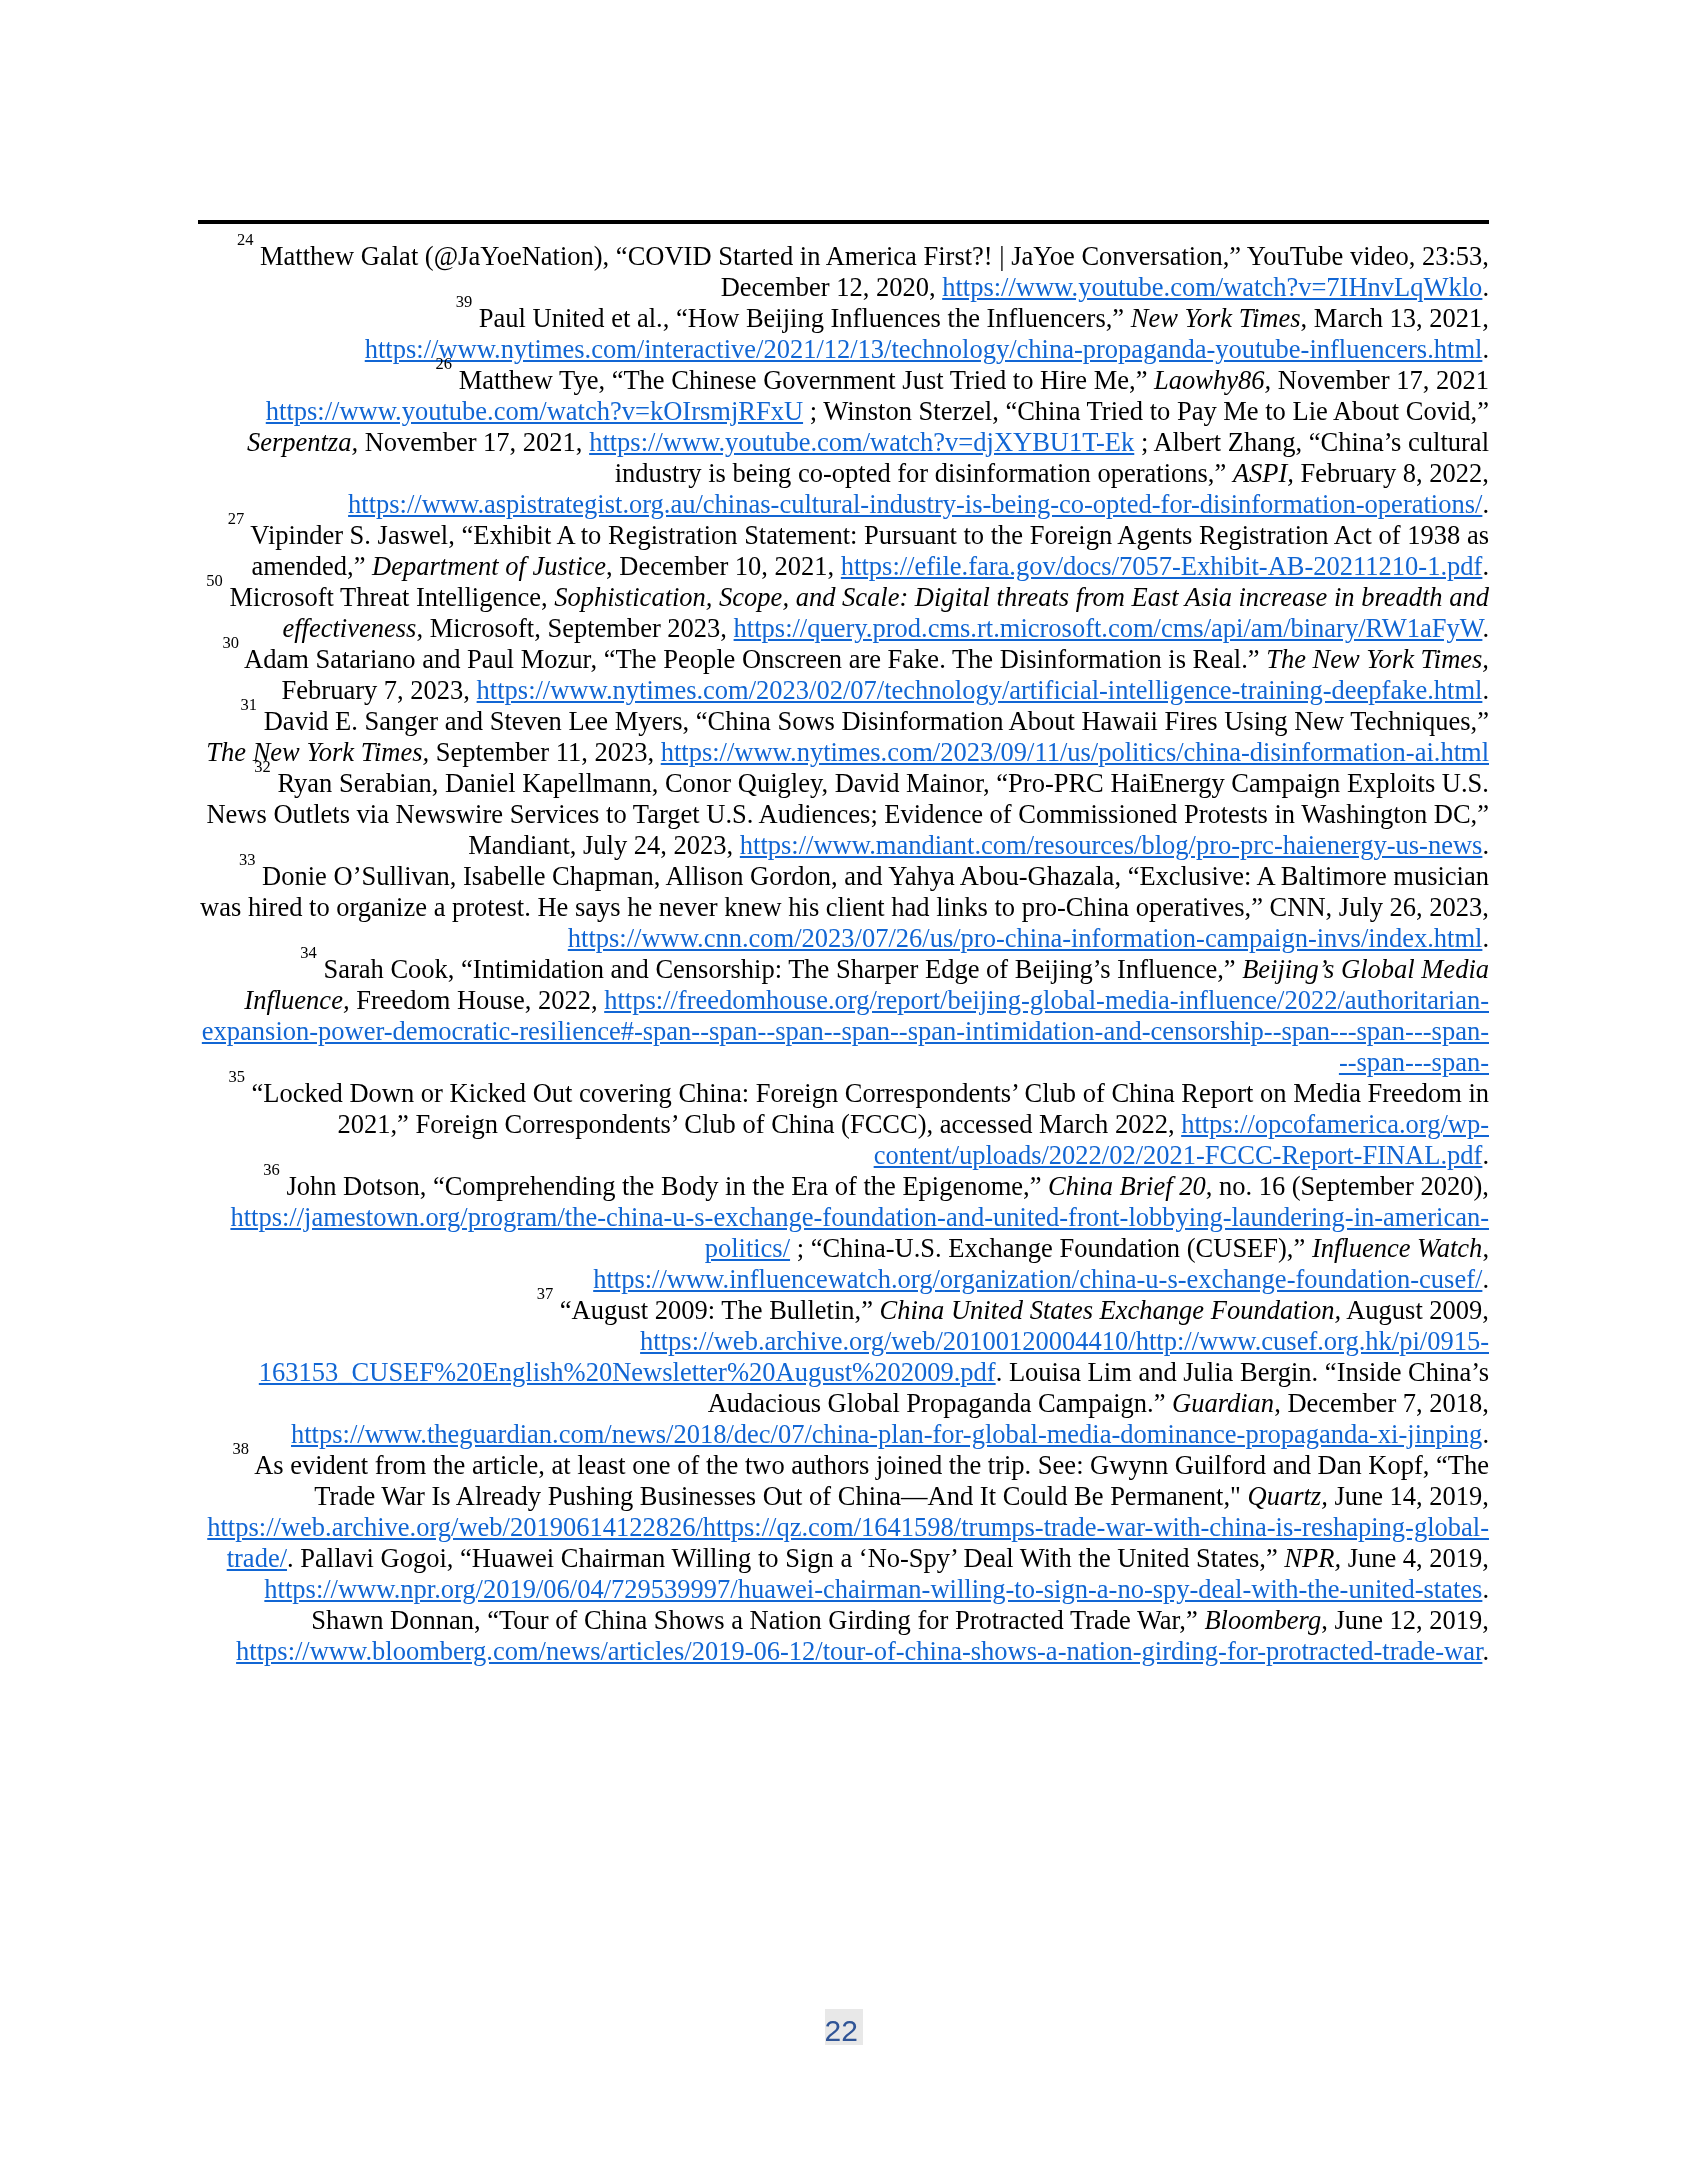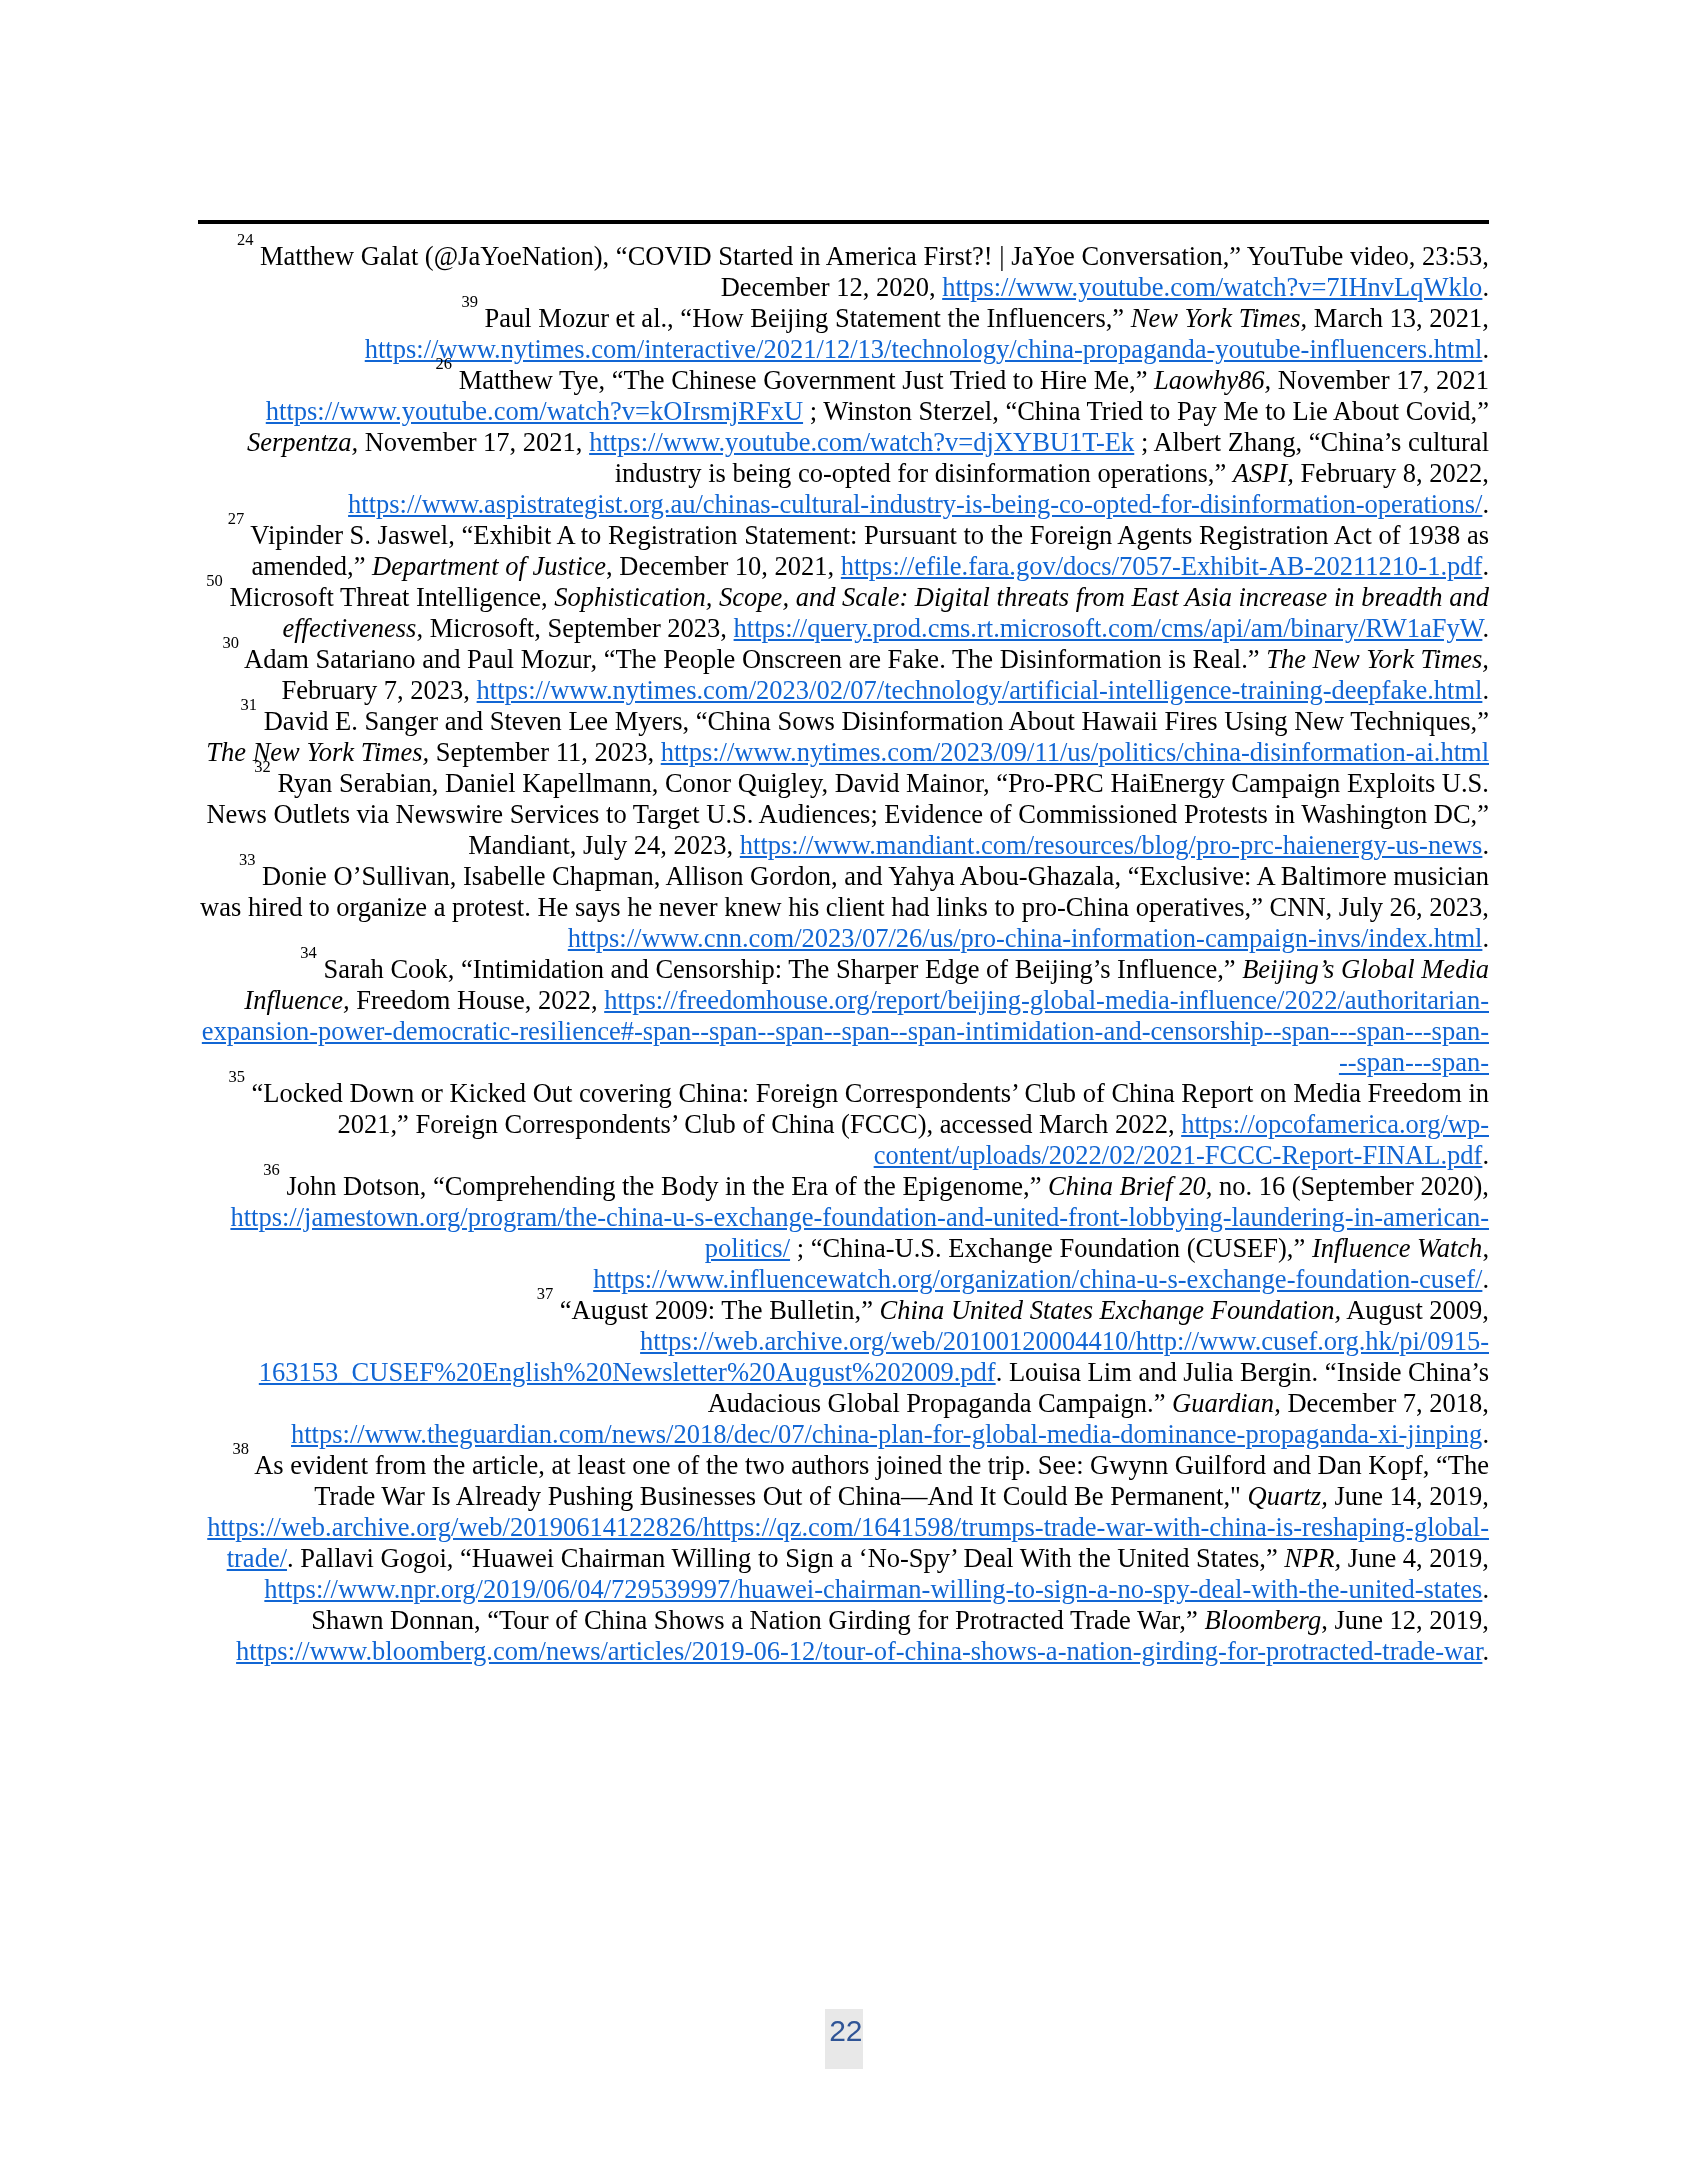--- a/index.html
+++ b/index.html
@@ -51,38 +51,38 @@
   .page-number-row {
     position: absolute;
     left: 0;
     top: 2009px;
     width: 1687px;
     text-align: center;
   }
   .page-number {
     display: inline-block;
     min-width: 38px;
-    height: 60px;
+    height: 36px;
     line-height: 44px;
-    text-align: right;
+    text-align: left;
     background: var(--pagenum-bg, #E8E8E8);
     color: var(--pagenum-fg, #2F5496);
     font-family: "Liberation Sans", "DejaVu Sans", sans-serif;
     font-size: 30px;
   }
 </style>
 </head>
 <body>
 
 <div class="page">
   <div class="content">
     <div class="footnote-separator"></div>
     <div id="footnotes">
         <p class="footnote"><sup class="fn-num">24</sup> <span>Matthew Galat (@JaYoeNation), “COVID Started in America First?! | JaYoe Conversation,” YouTube video, 23:53, December 12, 2020, </span><a class="lnk">https://www.youtube.com/watch?v=7IHnvLqWklo</a><span>.</span></p>
-        <p class="footnote"><sup class="fn-num">39</sup> <span>Paul Mozur et al., “How Beijing Statement the Influencers,” </span><em class="it">New York Times</em><span>, March 13, 2021, </span><a class="lnk">https://www.nytimes.com/interactive/2021/12/13/technology/china-propaganda-youtube-influencers.html</a><span>.</span></p>
+        <p class="footnote"><sup class="fn-num">39</sup> <span>Paul United et al., “How Beijing Influences the Influencers,” </span><em class="it">New York Times</em><span>, March 13, 2021, </span><a class="lnk">https://www.nytimes.com/interactive/2021/12/13/technology/china-propaganda-youtube-influencers.html</a><span>.</span></p>
         <p class="footnote"><sup class="fn-num">26</sup> <span>Matthew Tye, “The Chinese Government Just Tried to Hire Me,” </span><em class="it">Laowhy86,</em><span> November 17, 2021 </span><a class="lnk">https://www.youtube.com/watch?v=kOIrsmjRFxU</a><span> ; Winston Sterzel, “China Tried to Pay Me to Lie About Covid,” </span><em class="it">Serpentza,</em><span> November 17, 2021, </span><a class="lnk">https://www.youtube.com/watch?v=djXYBU1T-Ek</a><span> ; Albert Zhang, “China’s cultural industry is being co-opted for disinformation operations,” </span><em class="it">ASPI,</em><span> February 8, 2022, </span><a class="lnk">https://www.aspistrategist.org.au/chinas-cultural-industry-is-being-co-opted-for-disinformation-operations/</a><span>.</span></p>
         <p class="footnote"><sup class="fn-num">27</sup> <span>Vipinder S. Jaswel, “Exhibit A to Registration Statement: Pursuant to the Foreign Agents Registration Act of 1938 as amended,” </span><em class="it">Department of Justice</em><span>, December 10, 2021, </span><a class="lnk">https://efile.fara.gov/docs/7057-Exhibit-AB-20211210-1.pdf</a><span>.</span></p>
         <p class="footnote"><sup class="fn-num">50</sup> <span>Microsoft Threat Intelligence, </span><em class="it">Sophistication, Scope, and Scale: Digital threats from East Asia increase in breadth and effectiveness</em><span>, Microsoft, September 2023, </span><a class="lnk">https://query.prod.cms.rt.microsoft.com/cms/api/am/binary/RW1aFyW</a><span>.</span></p>
         <p class="footnote"><sup class="fn-num">30</sup> <span>Adam Satariano and Paul Mozur, “The People Onscreen are Fake. The Disinformation is Real.” </span><em class="it">The New York Times,</em><span> February 7, 2023, </span><a class="lnk">https://www.nytimes.com/2023/02/07/technology/artificial-intelligence-training-deepfake.html</a><span>.</span></p>
         <p class="footnote"><sup class="fn-num">31</sup> <span>David E. Sanger and Steven Lee Myers, “China Sows Disinformation About Hawaii Fires Using New Techniques,” </span><em class="it">The New York Times,</em><span> September 11, 2023, </span><a class="lnk">https://www.nytimes.com/2023/09/11/us/politics/china-disinformation-ai.html</a></p>
         <p class="footnote"><sup class="fn-num">32</sup> <span>Ryan Serabian, Daniel Kapellmann, Conor Quigley, David Mainor, “Pro-PRC HaiEnergy Campaign Exploits U.S. News Outlets via Newswire Services to Target U.S. Audiences; Evidence of Commissioned Protests in Washington DC,” Mandiant, July 24, 2023, </span><a class="lnk">https://www.mandiant.com/resources/blog/pro-prc-haienergy-us-news</a><span>.</span></p>
         <p class="footnote"><sup class="fn-num">33</sup> <span>Donie O’Sullivan, Isabelle Chapman, Allison Gordon, and Yahya Abou-Ghazala, “Exclusive: A Baltimore musician was hired to organize a protest. He says he never knew his client had links to pro-China operatives,” CNN, July 26, 2023, </span><a class="lnk">https://www.cnn.com/2023/07/26/us/pro-china-information-campaign-invs/index.html</a><span>.</span></p>
         <p class="footnote"><sup class="fn-num">34</sup> <span>Sarah Cook, “Intimidation and Censorship: The Sharper Edge of Beijing’s Influence,” </span><em class="it">Beijing’s Global Media Influence,</em><span> Freedom House, 2022, </span><a class="lnk">https://freedomhouse.org/report/beijing-global-media-influence/2022/authoritarian-expansion-power-democratic-resilience#-span--span--span--span--span-intimidation-and-censorship--span---span---span---span---span-</a></p>
         <p class="footnote"><sup class="fn-num">35</sup> <span>“Locked Down or Kicked Out covering China: Foreign Correspondents’ Club of China Report on Media Freedom in 2021,” Foreign Correspondents’ Club of China (FCCC), accessed March 2022, </span><a class="lnk">https://opcofamerica.org/wp-content/uploads/2022/02/2021-FCCC-Report-FINAL.pdf</a><span>.</span></p>
         <p class="footnote"><sup class="fn-num">36</sup> <span>John Dotson, “Comprehending the Body in the Era of the Epigenome,” </span><em class="it">China Brief 20</em><span>, no. 16 (September 2020), </span><a class="lnk">https://jamestown.org/program/the-china-u-s-exchange-foundation-and-united-front-lobbying-laundering-in-american-politics/</a><span> ; “China-U.S. Exchange Foundation (CUSEF),” </span><em class="it">Influence Watch</em><span>, </span><a class="lnk">https://www.influencewatch.org/organization/china-u-s-exchange-foundation-cusef/</a><span>.</span></p>

